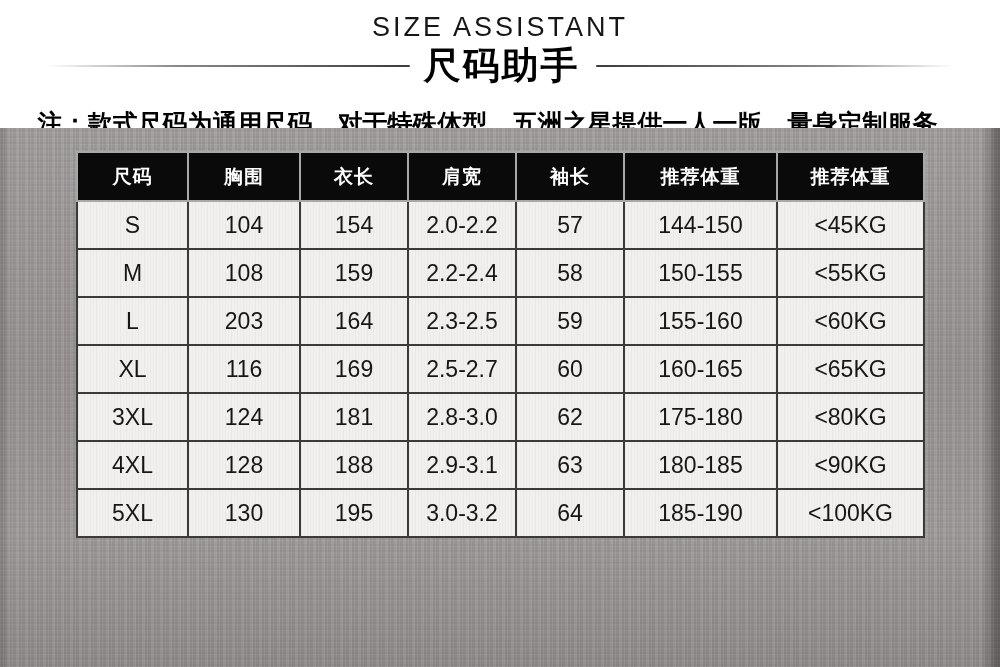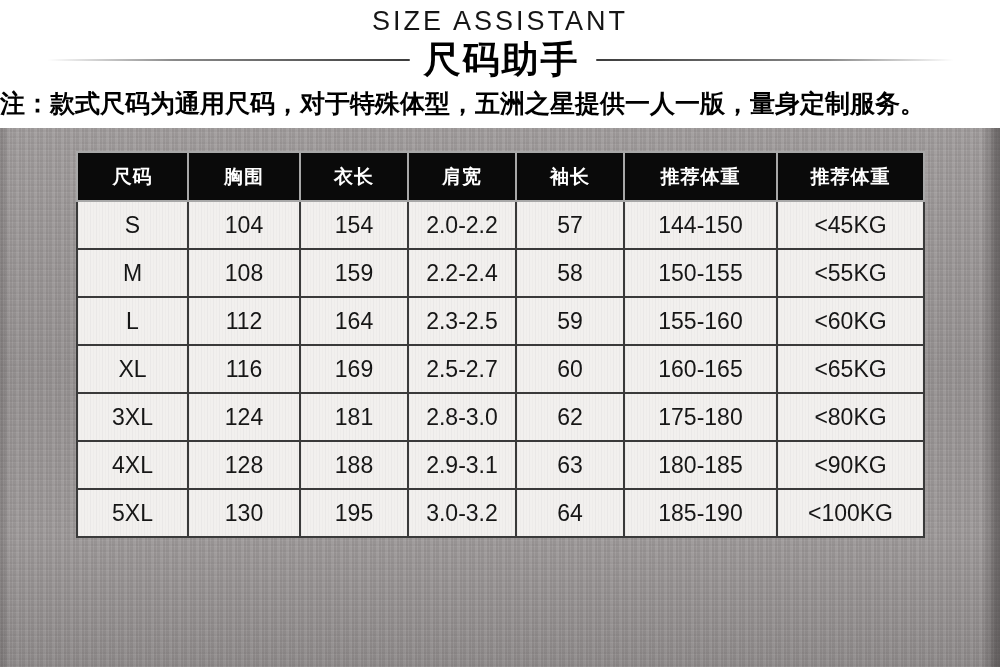--- a/index.html
+++ b/index.html
@@ -6,42 +6,42 @@
   body{
     width:1000px;height:667px;overflow:hidden;
     font-family:"Liberation Sans", sans-serif;
     background:#ffffff;
   }
   .page{position:relative;width:1000px;height:667px;background:#ffffff;}
 
   
   .title-section{position:absolute;top:0;left:0;width:1000px;height:128px;background:#ffffff;}
   .title-en{
-    margin-top:6px;text-align:center;
+    margin-top:12px;text-align:center;
     font-size:27px;letter-spacing:3px;font-weight:500;color:#161616;
   }
   .title-zh-row{
     display:flex;align-items:center;justify-content:center;
     margin-top:1px;height:44px;
   }
   .rule{height:2px;flex:0 0 auto;border-radius:1px;}
   .rule-left{
     width:363px;margin-right:14px;
     background:linear-gradient(90deg, rgba(130,130,130,0) 0%, #8a8a8a 35%, #3c3c3c 100%);
   }
   .rule-right{
     width:358px;margin-left:16px;
     background:linear-gradient(90deg, #3c3c3c 0%, #8a8a8a 65%, rgba(130,130,130,0) 100%);
   }
   .title-zh{
     font-family:"Liberation Serif", serif;
     font-size:37px;font-weight:bold;color:#000;letter-spacing:2px;white-space:nowrap;
   }
   .note{
-    margin-top:5px;white-space:nowrap;
+    margin-top:19px;text-align:center;white-space:nowrap;
     font-family:"Liberation Serif", serif;
     font-size:25px;font-weight:bold;color:#000;
   }
 
   
   .metal{
     position:absolute;top:128px;left:0;width:1000px;height:539px;
     background:
       repeating-linear-gradient(90deg,
         rgba(255,255,255,0.06) 0 1px,
@@ -134,21 +134,21 @@
           <td>M</td>
           <td>108</td>
           <td>159</td>
           <td>2.2-2.4</td>
           <td>58</td>
           <td>150-155</td>
           <td>&lt;55KG</td>
         </tr>
         <tr>
           <td>L</td>
-          <td>112</td>
+          <td>203</td>
           <td>164</td>
           <td>2.3-2.5</td>
           <td>59</td>
           <td>155-160</td>
           <td>&lt;60KG</td>
         </tr>
         <tr>
           <td>XL</td>
           <td>116</td>
           <td>169</td>

